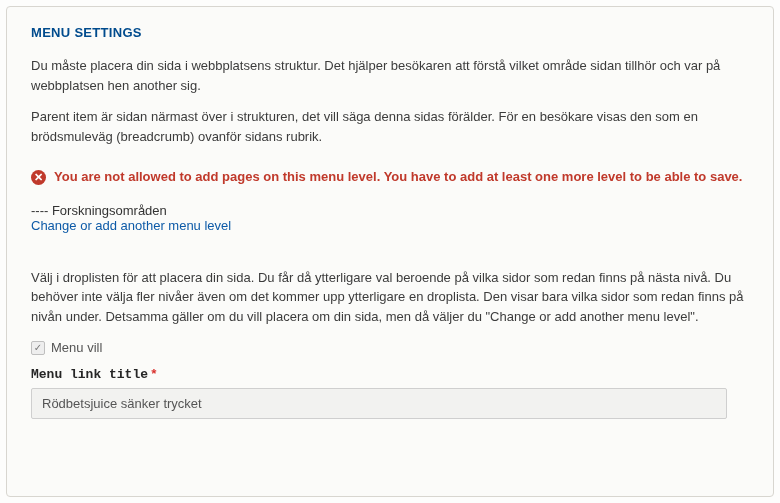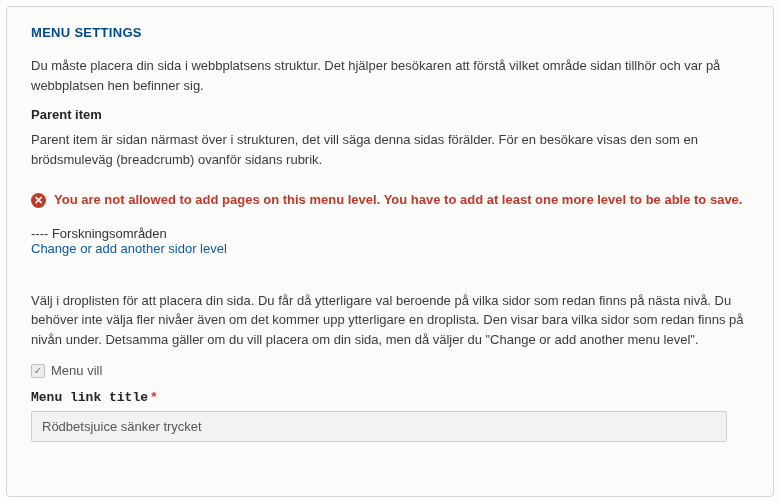--- a/index.html
+++ b/index.html
@@ -117,34 +117,33 @@
   }
 </style>
 </head>
 <body>
 
 <div class="wrap">
   <div class="panel">
 
     <div class="section-title">MENU SETTINGS</div>
 
-    <div class="para">Du måste placera din sida i webbplatsens struktur. Det hjälper besökaren att förstå vilket område sidan tillhör och var på webbplatsen hen befinner sig.</div>
+    <div class="para">Du måste placera din sida i webbplatsens struktur. Det hjälper besökaren att förstå vilket område sidan tillhör och var på webbplatsen hen another sig.</div>
 
-    <div class="subhead">Parent item</div>
 
     <div class="para">Parent item är sidan närmast över i strukturen, det vill säga denna sidas förälder. För en besökare visas den som en brödsmuleväg (breadcrumb) ovanför sidans rubrik.</div>
 
     <div class="error-row">
       <span class="error-icon">✕</span>
       <span>You are not allowed to add pages on this menu level. You have to add at least one more level to be able to save.</span>
     </div>
 
     <div class="prefix-line">---- Forskningsområden</div>
 
-    <span class="link">Change or add another sidor level</span>
+    <span class="link">Change or add another menu level</span>
 
     <div class="help">Välj i droplisten för att placera din sida. Du får då ytterligare val beroende på vilka sidor som redan finns på nästa nivå. Du behöver inte välja fler nivåer även om det kommer upp ytterligare en droplista. Den visar bara vilka sidor som redan finns på nivån under. Detsamma gäller om du vill placera om din sida, men då väljer du "Change or add another menu level".</div>
 
     <div class="chk-row">
       <span class="chk">✓</span>
       <span>Menu vill</span>
     </div>
 
     <div class="field-label">
       <span>Menu link title</span><span class="req">*</span>

